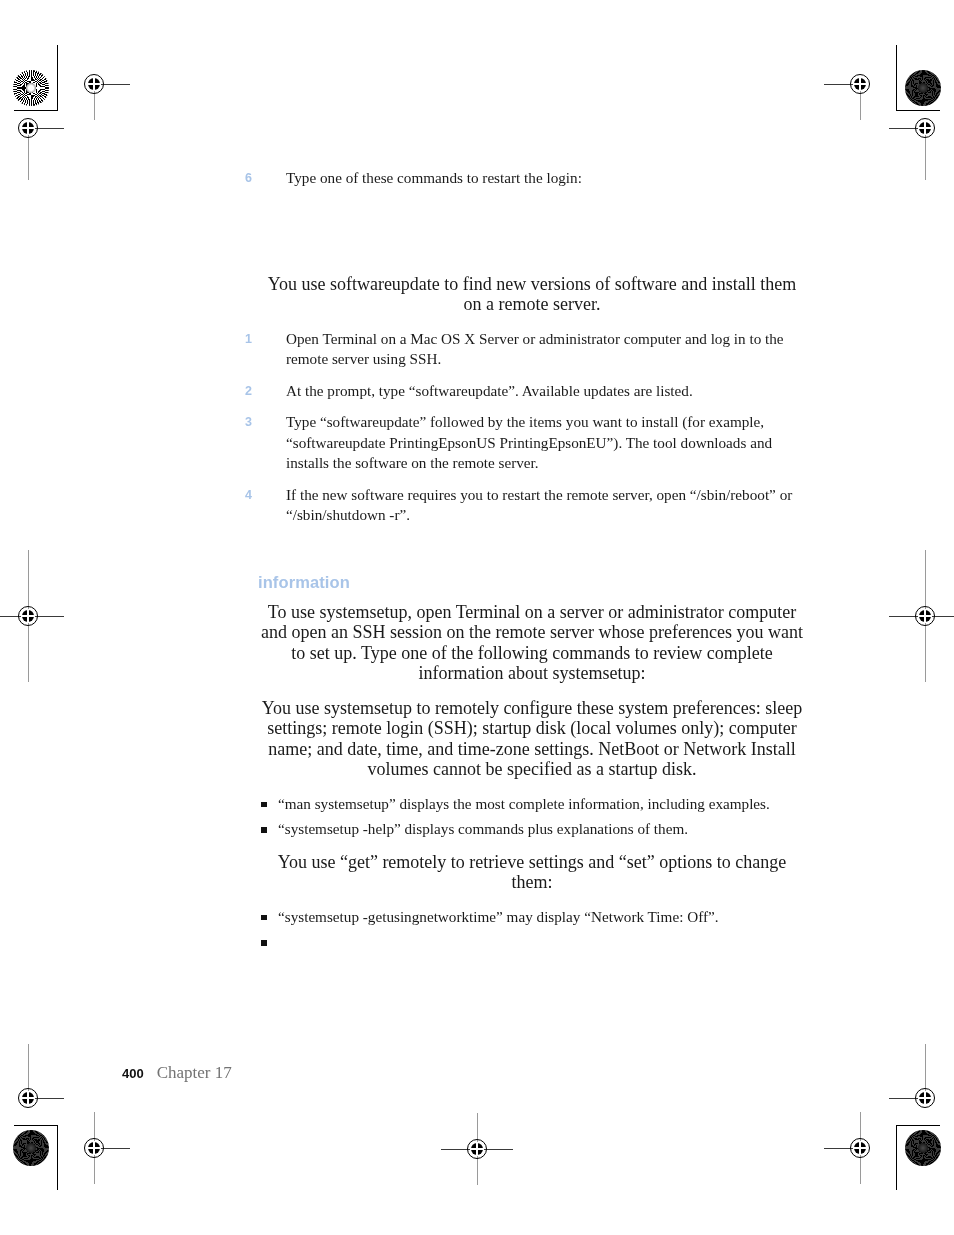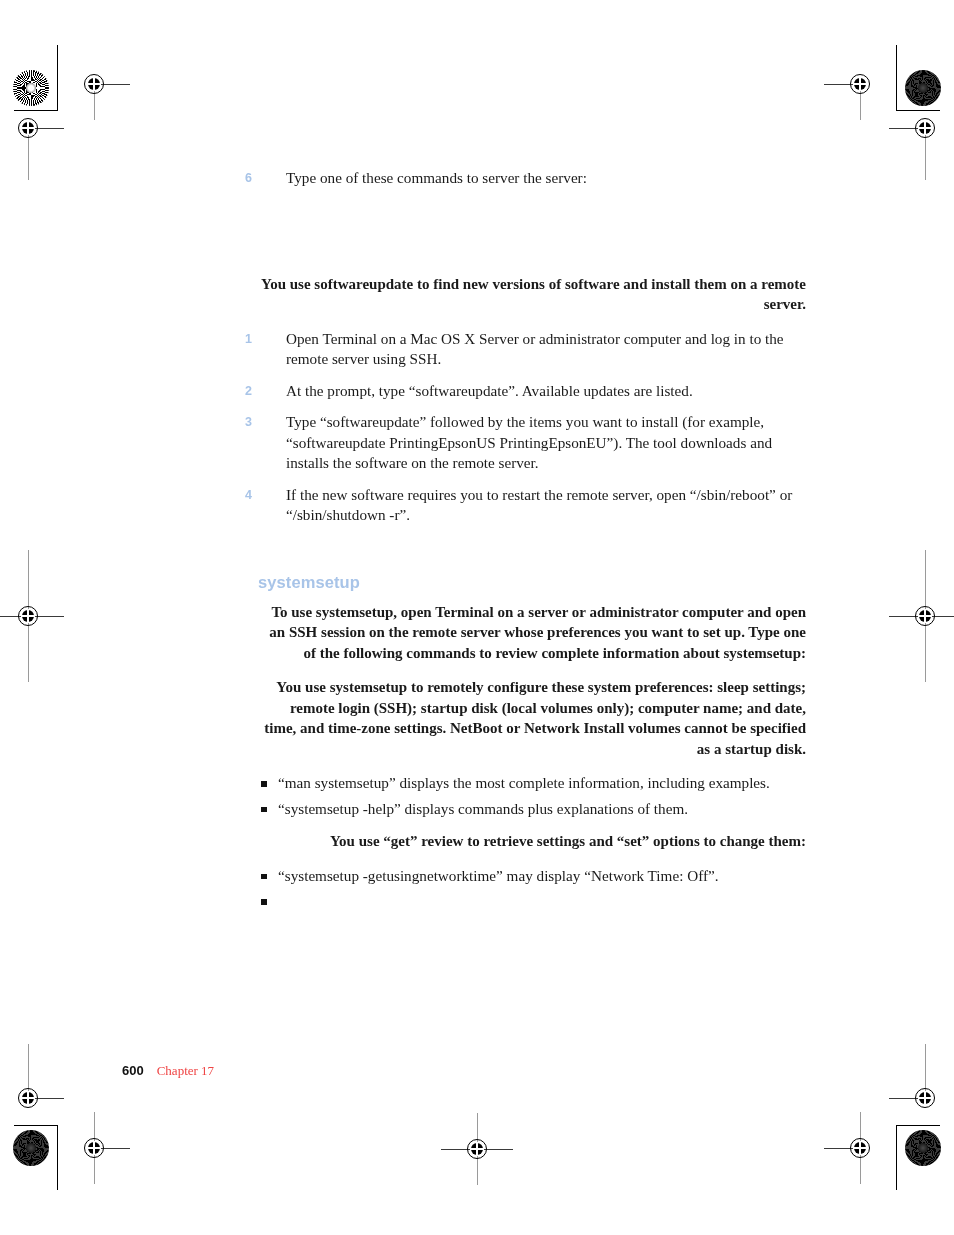--- a/index.html
+++ b/index.html
@@ -140,25 +140,24 @@
   h2.section {
     font-family: "Liberation Sans", sans-serif;
     font-weight: bold;
     font-size: 16.5px;
     letter-spacing: 0.1px;
     color: #a8c4e8;
     margin: 0 0 10px 0;
   }
 
   p.body {
-    font-size: 15px;
+    font-size: 18px;
     line-height: 20.5px;
     margin: 0 0 14px 0;
-    text-align: right;
-    font-weight: bold;
+    text-align: center;
   }
 
   p.proc-head {
     font-family: "Liberation Sans", sans-serif;
     font-weight: bold;
     font-size: 12.6px;
     color: #111;
     margin: 0 0 13px 0;
     letter-spacing: 0.1px;
   }
@@ -196,22 +195,22 @@
     gap: 13px;
   }
   .footer .pg {
     font-family: "Liberation Sans", sans-serif;
     font-weight: bold;
     font-size: 13px;
     color: #111;
   }
   .footer .chap {
     font-family: "Liberation Serif", serif;
-    font-size: 13px;
-    color: #ef4444;
+    font-size: 17px;
+    color: #737373;
     text-align: right;
   }
 </style>
 </head>
 <body>
 
 <div class="marks">
 
   <div class="rosette" style="left:13px; top:70px;"></div>
   <div class="trimline v" style="left:57px; top:45px; height:65px;"></div>
@@ -297,21 +296,21 @@
       <div class="dot"></div>
   </div>
 </div>
 
 <div class="page-content">
 
   <div class="textcol">
 
     <div class="step">
       <span class="num">6</span>
-      <span class="steptext">Type one of these commands to server the server:</span>
+      <span class="steptext">Type one of these commands to restart the login:</span>
     </div>
 
     <div class="gap-after-step6"></div>
 
     <p class="body">You use softwareupdate to find new versions of software and install them on a remote server.</p>
 
     <div class="step">
       <span class="num">1</span>
       <span class="steptext">Open Terminal on a Mac OS X Server or administrator computer and log in to the remote server using SSH.</span>
     </div>
@@ -323,37 +322,37 @@
       <span class="num">3</span>
       <span class="steptext">Type “softwareupdate” followed by the items you want to install (for example, “softwareupdate PrintingEpsonUS PrintingEpsonEU”). The tool downloads and installs the software on the remote server.</span>
     </div>
     <div class="step">
       <span class="num">4</span>
       <span class="steptext">If the new software requires you to restart the remote server, open “/sbin/reboot” or “/sbin/shutdown -r”.</span>
     </div>
 
     <div class="spacer-sections"></div>
 
-    <h2 class="section">systemsetup</h2>
+    <h2 class="section">information</h2>
     <p class="body">To use systemsetup, open Terminal on a server or administrator computer and open an SSH session on the remote server whose preferences you want to set up. Type one of the following commands to review complete information about systemsetup:</p>
     <p class="body">You use systemsetup to remotely configure these system preferences:  sleep settings; remote login (SSH); startup disk (local volumes only); computer name; and date, time, and time-zone settings. NetBoot or Network Install volumes cannot be specified as a startup disk.</p>
 
     <ul class="bullets">
       <li><span class="sq"></span></li>
       <li><span class="sq"></span><span>“man systemsetup” displays the most complete information, including examples.</span></li>
       <li><span class="sq"></span><span>“systemsetup -help” displays commands plus explanations of them.</span></li>
     </ul>
 
-    <p class="body">You use “get” review to retrieve settings and “set” options to change them:</p>
+    <p class="body">You use “get” remotely to retrieve settings and “set” options to change them:</p>
 
     <ul class="bullets">
       <li><span class="sq"></span><span>“systemsetup -getusingnetworktime” may display “Network Time:  Off”.</span></li>
       <li><span class="sq"></span></li>
     </ul>
 
   </div>
 
   <div class="footer">
-    <span class="pg">600</span>
+    <span class="pg">400</span>
     <span class="chap">Chapter  17</span>
   </div>
 
 </div>
 
 </body></html>

